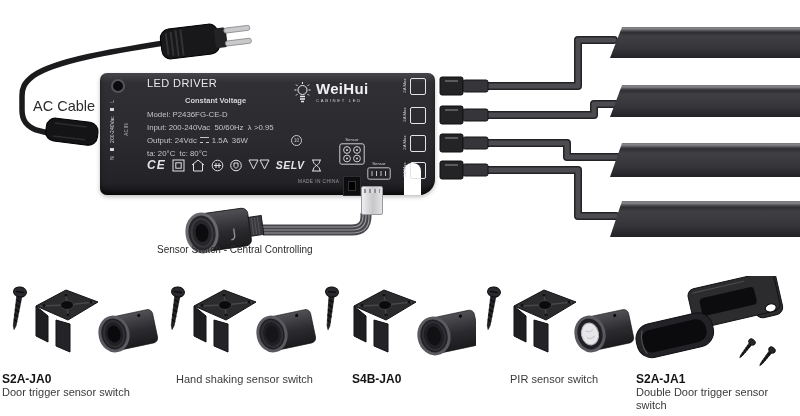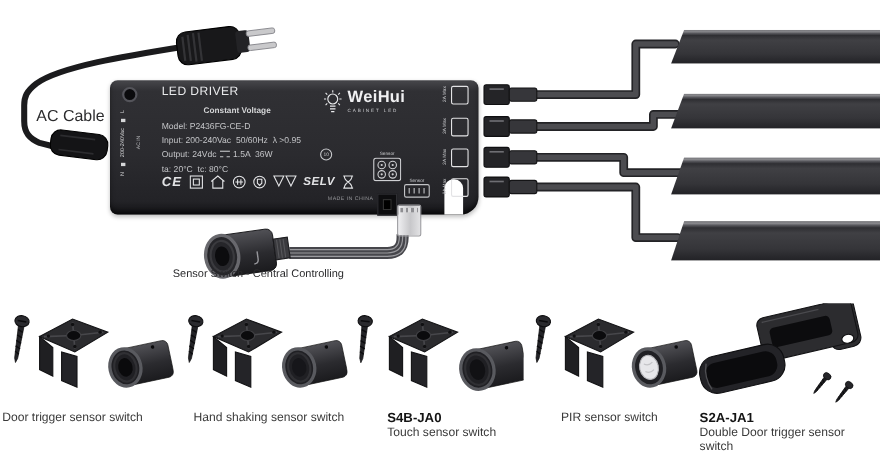--- a/index.html
+++ b/index.html
@@ -263,20 +263,21 @@
           <circle cx="68" cy="39" r="1.5" fill="#101012"></circle>
       </g>
       <g transform="translate(114,58) rotate(-12)">
         <rect x="-4" y="-17" width="46" height="34" rx="5" fill="url(#gcyl)" stroke="#111" stroke-width=".6"></rect>
         <circle cx="28" cy="-13" r="1.6" fill="#0a0a0c"></circle>
         <ellipse cx="0" cy="0" rx="14" ry="17" fill="#202024" stroke="#595a5f" stroke-width="3"></ellipse>
         <ellipse cx="0" cy="0" rx="10" ry="13" fill="none" stroke="#303034" stroke-width="2"></ellipse>
         <ellipse cx="0" cy="0" rx="6.5" ry="8.5" fill="#0a0a0c"></ellipse>
       </g>
     </svg>
+    <div class="kit-model" style="margin-left:2px">S2A-JA0</div>
     <div class="kit-name" style="margin-left:2px">Door trigger sensor switch</div>
   </div>
 
   <div class="kit" style="left:158px">
     <svg width="158" height="93" viewBox="0 0 158 93">
       <g transform="translate(20,16) rotate(9)">
         <path d="M-2.6,4 L2.6,4 L1.4,34 L0,38 L-1.4,34 Z" fill="#232327" stroke="#0e0e10" stroke-width=".6"></path>
         <path d="M-2.3,8 L2.3,10 M-2.3,13 L2.3,15 M-2.3,18 L2.3,20 M-2.2,23 L2.2,25 M-1.8,28 L1.8,30" stroke="#0c0c0e" stroke-width="1.3"></path>
         <ellipse cx="0" cy="0" rx="6.5" ry="5" fill="#2a2a2e" stroke="#0e0e10"></ellipse>
         <path d="M-4,0 H4" stroke="#0b0b0d" stroke-width="1.4"></path>
@@ -324,21 +325,20 @@
       </g>
       <g transform="translate(116,60) rotate(-12)">
         <rect x="-4" y="-18" width="48" height="36" rx="5" fill="url(#gcyl)" stroke="#111" stroke-width=".6"></rect>
         <circle cx="30" cy="-14" r="1.6" fill="#0a0a0c"></circle>
         <ellipse cx="0" cy="0" rx="15" ry="18" fill="#202024" stroke="#595a5f" stroke-width="3"></ellipse>
         <ellipse cx="0" cy="0" rx="11" ry="14" fill="none" stroke="#303034" stroke-width="2"></ellipse>
         <ellipse cx="0" cy="0" rx="7" ry="9.5" fill="#111114"></ellipse>
       </g>
     </svg>
     <div class="kit-model" style="margin-left:34px">S4B-JA0</div>
-    <div class="kit-name" style="margin-left:34px">Touch sensor switch</div>
   </div>
 
   <div class="kit" style="left:478px">
     <svg width="158" height="93" viewBox="0 0 158 93">
       <g transform="translate(16,16) rotate(9)">
         <path d="M-2.6,4 L2.6,4 L1.4,34 L0,38 L-1.4,34 Z" fill="#232327" stroke="#0e0e10" stroke-width=".6"></path>
         <path d="M-2.3,8 L2.3,10 M-2.3,13 L2.3,15 M-2.3,18 L2.3,20 M-2.2,23 L2.2,25 M-1.8,28 L1.8,30" stroke="#0c0c0e" stroke-width="1.3"></path>
         <ellipse cx="0" cy="0" rx="6.5" ry="5" fill="#2a2a2e" stroke="#0e0e10"></ellipse>
         <path d="M-4,0 H4" stroke="#0b0b0d" stroke-width="1.4"></path>
       </g>

